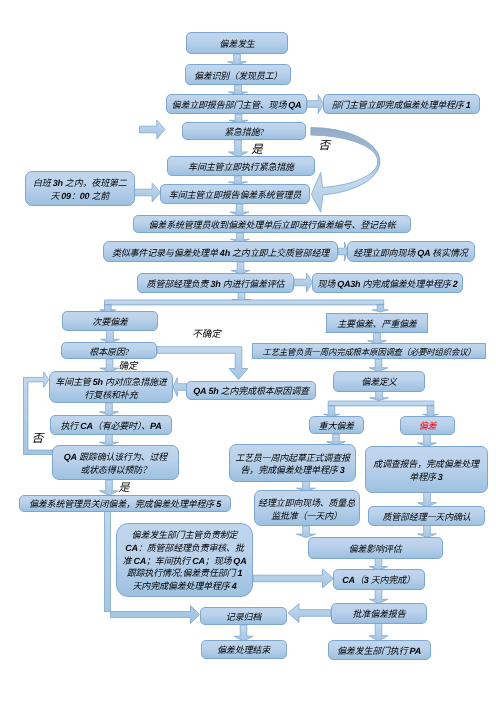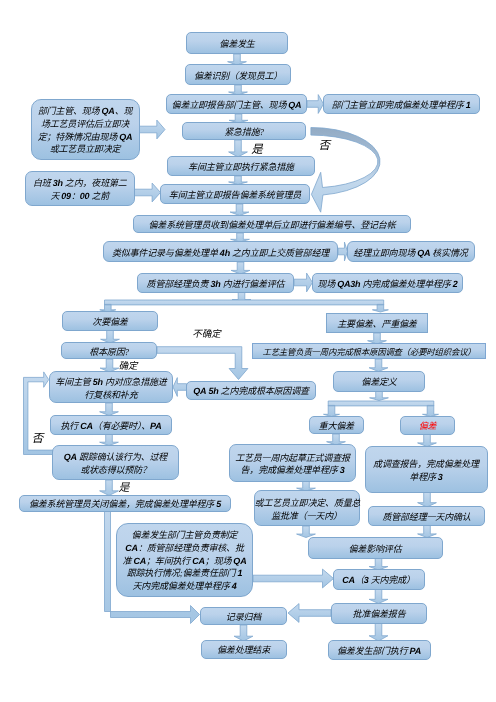--- a/index.html
+++ b/index.html
@@ -86,28 +86,20 @@
   <div class="box" style="left:185.0px;top:64.0px;width:106.0px;height:21.0px;border-radius:5px">
     <div class="tw" style="font-size:9px;line-height:11px">
         <span class="ln"><span class="rt">偏差识别（发现员工）</span></span>
       </div>
   </div>
   <div class="box" style="left:166.0px;top:94.0px;width:141.0px;height:20.0px;border-radius:5px">
     <div class="tw" style="font-size:9px;line-height:11px">
         <span class="ln"><span class="rt">偏差立即报告部门主管、现场 </span><span class="rb">QA</span></span>
       </div>
   </div>
-  <div class="box" style="left:30.5px;top:98.5px;width:109.0px;height:61.0px;border-radius:10px">
-    <div class="tw" style="font-size:9px;line-height:12.7px">
-        <span class="ln"><span class="rt">部门主管、现场 </span><span class="rb">QA</span><span class="rt">、现</span></span>
-        <span class="ln"><span class="rt">场工艺员评估后立即决</span></span>
-        <span class="ln"><span class="rt">定；特殊情况由现场 </span><span class="rb">QA</span></span>
-        <span class="ln"><span class="rt">或工艺员立即决定</span></span>
-      </div>
-  </div>
   <div class="box" style="left:322.5px;top:94.0px;width:157.0px;height:20.0px;border-radius:5px">
     <div class="tw" style="font-size:9px;line-height:11px">
         <span class="ln"><span class="rt">部门主管立即完成偏差处理单程序 </span><span class="rb">1</span></span>
       </div>
   </div>
   <div class="box" style="left:182.0px;top:122.0px;width:124.0px;height:18.0px;border-radius:5px">
     <div class="tw" style="font-size:9px;line-height:11px">
         <span class="ln"><span class="rt">紧急措施?</span></span>
       </div>
   </div>
@@ -221,21 +213,21 @@
         <span class="ln"><span class="rt">单程序 </span><span class="rb">3</span></span>
       </div>
   </div>
   <div class="box" style="left:19.0px;top:494.5px;width:212.0px;height:17.5px;border-radius:5px">
     <div class="tw" style="font-size:9px;line-height:11px">
         <span class="ln"><span class="rt">偏差系统管理员关闭偏差，完成偏差处理单程序 </span><span class="rb">5</span></span>
       </div>
   </div>
   <div class="box" style="left:253.5px;top:490.0px;width:106.0px;height:36.0px;border-radius:7px">
     <div class="tw" style="font-size:9px;line-height:12.7px">
-        <span class="ln"><span class="rt">或工艺员立即决定、质量总</span></span>
+        <span class="ln"><span class="rt">经理立即向现场、质量总</span></span>
         <span class="ln"><span class="rt">监批准（一天内）</span></span>
       </div>
   </div>
   <div class="box" style="left:368.0px;top:506.0px;width:117.0px;height:19.5px;border-radius:5px">
     <div class="tw" style="font-size:9px;line-height:11px">
         <span class="ln"><span class="rt">质管部经理一天内确认</span></span>
       </div>
   </div>
   <div class="box" style="left:116.0px;top:522.5px;width:137.0px;height:74.0px;border-radius:12px">
     <div class="tw" style="font-size:9px;line-height:12.7px">

